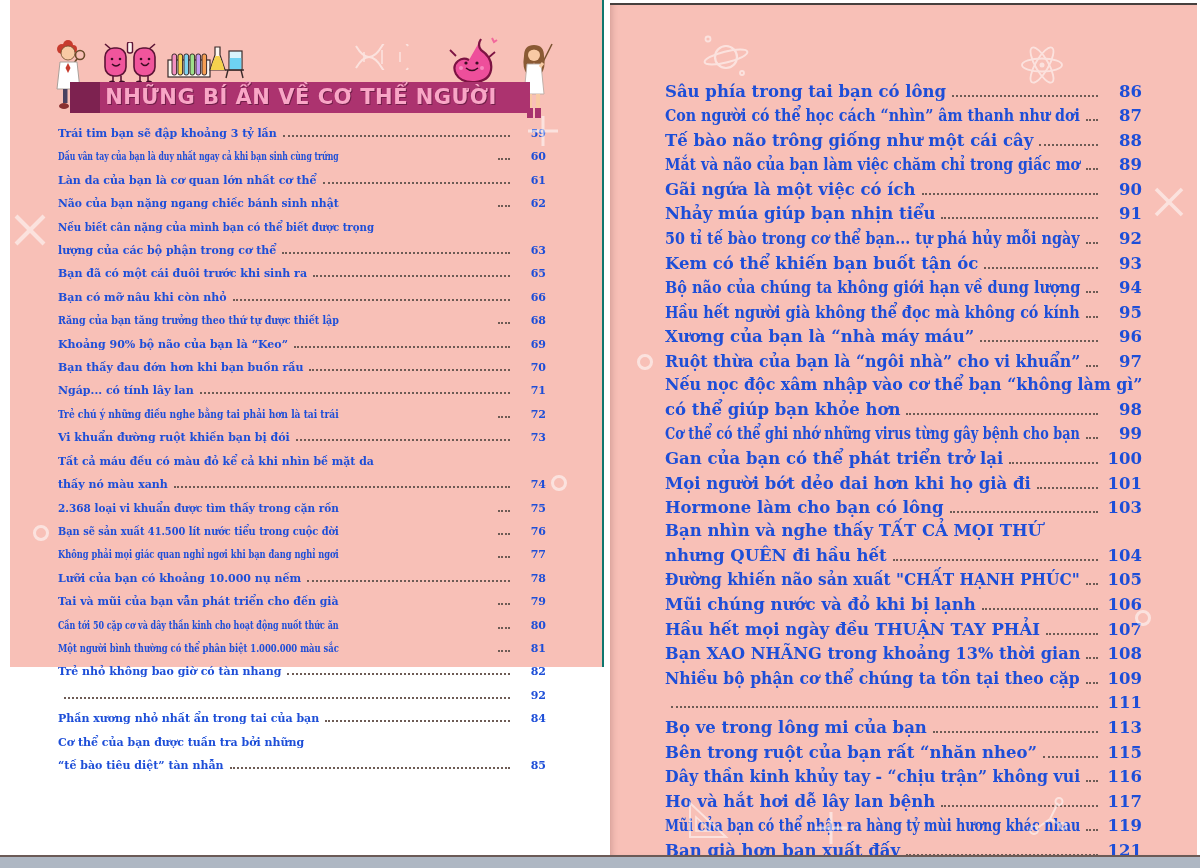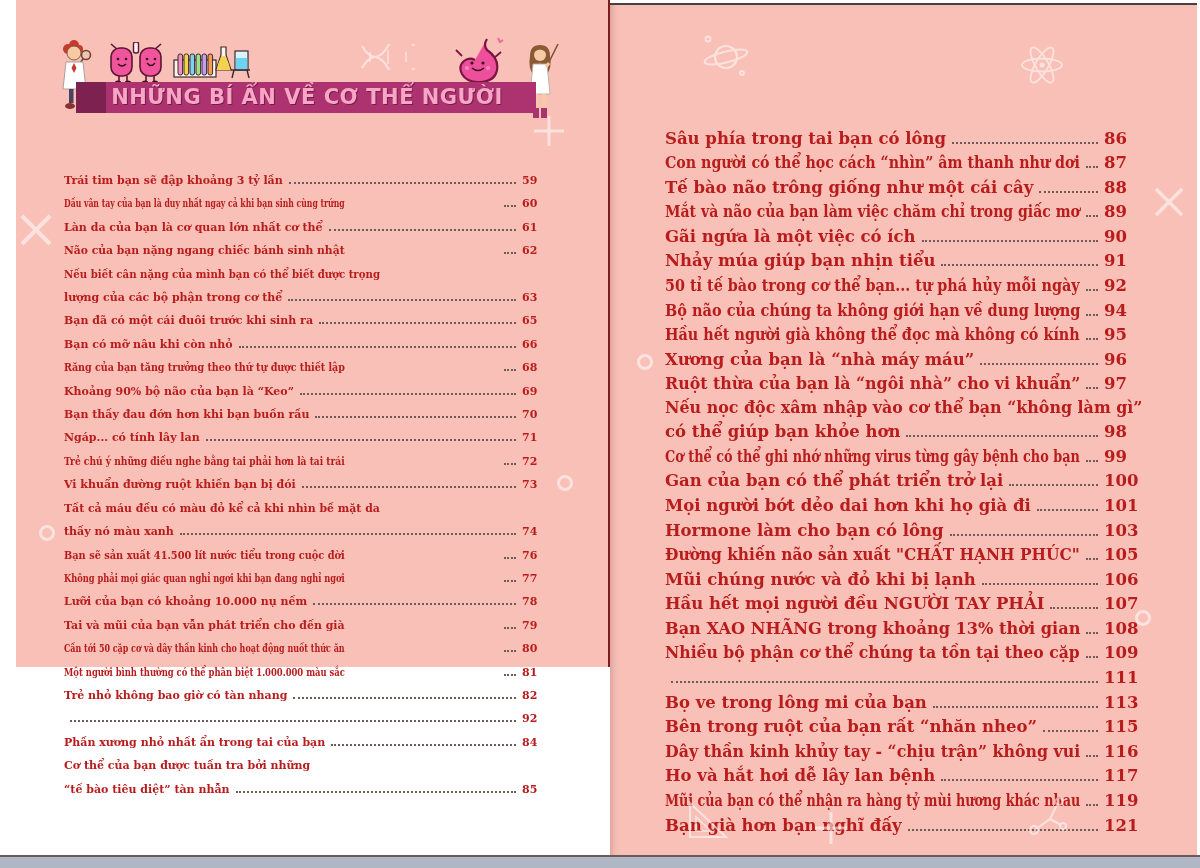--- a/index.html
+++ b/index.html
@@ -5,22 +5,22 @@
   html,body{margin:0;padding:0;}
   body{
     width:1200px;height:868px;position:relative;overflow:hidden;
     background:#ffffff;
     font-family:"DejaVu Serif","Liberation Serif",serif;
   }
   .page{
     position:absolute;background:#f8c0b7;
   }
   .page-left{
-    left:16px;top:0;width:592px;height:667px;
-    border-right:2px solid #7f1d1d;
+    left:10px;top:0;width:592px;height:667px;
+    border-right:2px solid #0f766e;
   }
   .page-right{
     left:610px;top:3px;width:587px;height:850px;
     border-top:2px solid #46403e;
     box-shadow:inset 7px 0 9px -7px rgba(90,40,40,.35);
   }
   .bottom-strip{
     position:absolute;left:0;top:855px;width:1200px;height:13px;
     background:#aeb7c3;border-top:2px solid #6b5a56;
   }
@@ -36,32 +36,32 @@
   .banner-title{
     margin:0;position:relative;width:100%;height:100%;
     font-family:"DejaVu Sans","Liberation Sans",sans-serif;
     font-weight:bold;font-size:21px;line-height:30px;letter-spacing:.5px;
     color:#f9a6c6;text-align:center;
     text-shadow:1px 1px 0 #711f49;
     white-space:nowrap;
   }
   
   .toc{
-    position:absolute;color:#b91c1c;font-weight:bold;margin-top:47px;
+    position:absolute;color:#1d4ed8;font-weight:bold;
   }
   .toc-left{left:48px;top:122px;width:488px;font-size:11px;line-height:23.4px;}
   .toc-right{left:55px;top:73px;width:477px;font-size:16.5px;line-height:23.1px;}
   .toc-row{display:flex;align-items:baseline;}
   .toc-title,.toc-line1{display:inline-block;white-space:nowrap;flex:0 0 auto;}
   .toc-dots{
     flex:1 1 10px;min-width:10px;height:1em;
     border-bottom:2px dotted #6d5b55;
     margin:0 6px 4px 6px;
   }
-  .toc-num{flex:0 0 auto;min-width:30px;text-align:left;}
+  .toc-num{flex:0 0 auto;min-width:30px;text-align:right;}
   .toc-right .toc-num{min-width:38px;}
   
   .deco{position:absolute;pointer-events:none;}
   .wm{opacity:.55;}
   svg{display:block;}
 </style>
 </head>
 <body>
 
 <div class="page page-left">
@@ -264,20 +264,27 @@
           <span class="toc-num">73</span>
         </div>
       </div>
       <div class="toc-entry"><div class="toc-line1" style="width: 488px; transform-origin: 0px 80%; transform: scaleX(0.989858);">Tất cả máu đều có màu đỏ kể cả khi nhìn bề mặt da</div><div class="toc-row">
           <span class="toc-title">thấy nó màu xanh</span>
           <span class="toc-dots"></span>
           <span class="toc-num">74</span>
         </div></div>
       <div class="toc-entry">
         <div class="toc-row">
+          <span class="toc-title" style="width: 434px; transform-origin: 0px 80%; transform: scaleX(0.951754);">2.368 loại vi khuẩn được tìm thấy trong cặn rốn</span>
+          <span class="toc-dots"></span>
+          <span class="toc-num">75</span>
+        </div>
+      </div>
+      <div class="toc-entry">
+        <div class="toc-row">
           <span class="toc-title" style="width: 434px; transform-origin: 0px 80%; transform: scaleX(0.889344);">Bạn sẽ sản xuất 41.500 lít nước tiểu trong cuộc đời</span>
           <span class="toc-dots"></span>
           <span class="toc-num">76</span>
         </div>
       </div>
       <div class="toc-entry">
         <div class="toc-row">
           <span class="toc-title" style="width: 434px; transform-origin: 0px 80%; transform: scaleX(0.753472);">Không phải mọi giác quan nghỉ ngơi khi bạn đang nghỉ ngơi</span>
           <span class="toc-dots"></span>
           <span class="toc-num">77</span>
@@ -423,20 +430,27 @@
       </div>
       <div class="toc-entry">
         <div class="toc-row">
           <span class="toc-title" style="width: 415px; transform-origin: 0px 80%; transform: scaleX(0.870021);">50 tỉ tế bào trong cơ thể bạn... tự phá hủy mỗi ngày</span>
           <span class="toc-dots"></span>
           <span class="toc-num">92</span>
         </div>
       </div>
       <div class="toc-entry">
         <div class="toc-row">
+          <span class="toc-title">Kem có thể khiến bạn buốt tận óc</span>
+          <span class="toc-dots"></span>
+          <span class="toc-num">93</span>
+        </div>
+      </div>
+      <div class="toc-entry">
+        <div class="toc-row">
           <span class="toc-title" style="width: 415px; transform-origin: 0px 80%; transform: scaleX(0.879237);">Bộ não của chúng ta không giới hạn về dung lượng</span>
           <span class="toc-dots"></span>
           <span class="toc-num">94</span>
         </div>
       </div>
       <div class="toc-entry">
         <div class="toc-row">
           <span class="toc-title" style="width: 415px; transform-origin: 0px 80%; transform: scaleX(0.870021);">Hầu hết người già không thể đọc mà không có kính</span>
           <span class="toc-dots"></span>
           <span class="toc-num">95</span>
@@ -482,37 +496,42 @@
           <span class="toc-num">101</span>
         </div>
       </div>
       <div class="toc-entry">
         <div class="toc-row">
           <span class="toc-title">Hormone làm cho bạn có lông</span>
           <span class="toc-dots"></span>
           <span class="toc-num">103</span>
         </div>
       </div>
+      <div class="toc-entry"><div class="toc-line1">Bạn nhìn và nghe thấy TẤT CẢ MỌI THỨ</div><div class="toc-row">
+          <span class="toc-title">nhưng QUÊN đi hầu hết</span>
+          <span class="toc-dots"></span>
+          <span class="toc-num">104</span>
+        </div></div>
       <div class="toc-entry">
         <div class="toc-row">
           <span class="toc-title" style="width: 415px; transform-origin: 0px 80%; transform: scaleX(0.932584);">Đường khiến não sản xuất "CHẤT HẠNH PHÚC"</span>
           <span class="toc-dots"></span>
           <span class="toc-num">105</span>
         </div>
       </div>
       <div class="toc-entry">
         <div class="toc-row">
           <span class="toc-title">Mũi chúng nước và đỏ khi bị lạnh</span>
           <span class="toc-dots"></span>
           <span class="toc-num">106</span>
         </div>
       </div>
       <div class="toc-entry">
         <div class="toc-row">
-          <span class="toc-title">Hầu hết mọi người đều NGƯỜI TAY PHẢI</span>
+          <span class="toc-title">Hầu hết mọi ngày đều THUẬN TAY PHẢI</span>
           <span class="toc-dots"></span>
           <span class="toc-num">107</span>
         </div>
       </div>
       <div class="toc-entry">
         <div class="toc-row">
           <span class="toc-title" style="width: 415px; transform-origin: 0px 80%; transform: scaleX(0.978774);">Bạn XAO NHÃNG trong khoảng 13% thời gian</span>
           <span class="toc-dots"></span>
           <span class="toc-num">108</span>
         </div>
@@ -560,21 +579,21 @@
       </div>
       <div class="toc-entry">
         <div class="toc-row">
           <span class="toc-title" style="width: 415px; transform-origin: 0px 80%; transform: scaleX(0.771375);">Mũi của bạn có thể nhận ra hàng tỷ mùi hương khác nhau</span>
           <span class="toc-dots"></span>
           <span class="toc-num">119</span>
         </div>
       </div>
       <div class="toc-entry">
         <div class="toc-row">
-          <span class="toc-title">Bạn già hơn bạn nghĩ đấy</span>
+          <span class="toc-title">Bạn già hơn bạn xuất đấy</span>
           <span class="toc-dots"></span>
           <span class="toc-num">121</span>
         </div>
       </div>
     </div>
 
   <div class="deco wm" style="left:88px;top:28px;">
     <svg width="54" height="46" viewBox="0 0 54 46">
       <circle cx="28" cy="24" r="11" fill="none" stroke="#fff" stroke-width="2.2"></circle>
       <ellipse cx="28" cy="24" rx="22" ry="5.5" fill="none" stroke="#fff" stroke-width="2" transform="rotate(-14 28 24)"></ellipse>

